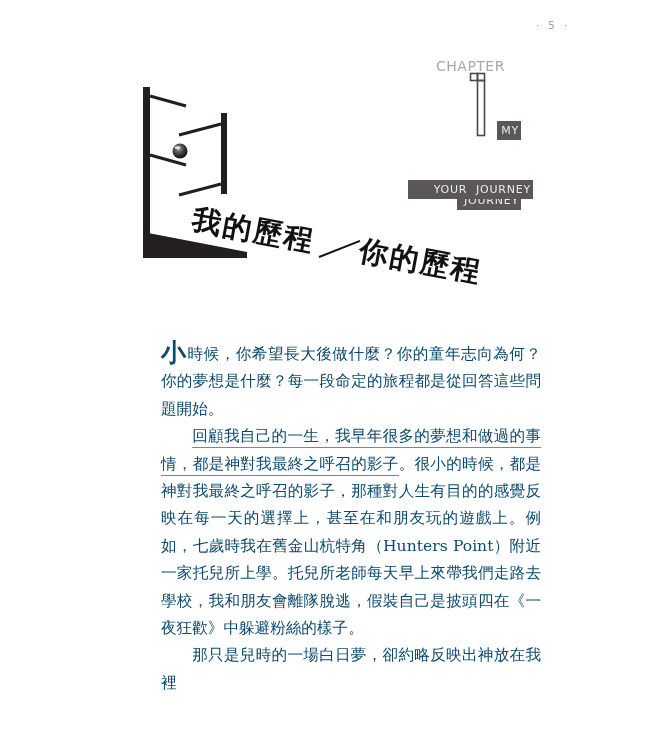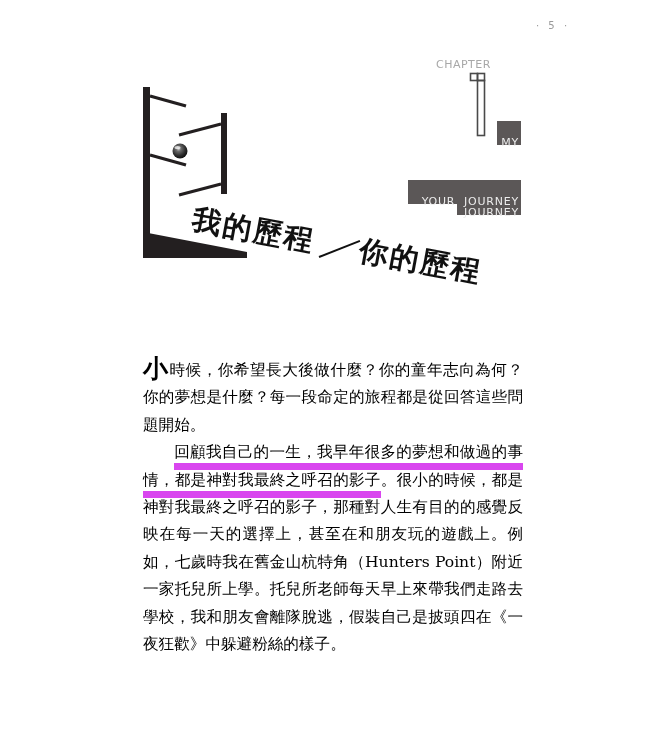--- a/index.html
+++ b/index.html
@@ -7,65 +7,64 @@
     body { position: relative; font-family: "DejaVu Serif", "Liberation Serif", serif; color: #231f20; }
 
     .page-number {
       position: absolute; left: 536px; top: 20px; width: 50px;
       font-family: "DejaVu Sans", sans-serif; font-size: 10px; color: #9a9a9a;
       letter-spacing: 3px; text-align: left;
     }
 
     .chapter-label {
       position: absolute; left: 436px; top: 58px;
-      font-family: "DejaVu Sans", sans-serif; font-size: 11px; color: #a8a8a8;
+      font-family: "DejaVu Sans", sans-serif; font-size: 14px; color: #a8a8a8;
       letter-spacing: 0.5px;
     }
 
     .chapter-numeral { position: absolute; left: 468px; top: 71px; width: 20px; height: 68px; }
 
     .tag {
       position: absolute; background: #5b5757; color: #ececec;
       font-family: "DejaVu Sans", sans-serif; font-size: 11px;
-      height: 19px; line-height: 19px; padding: 12px 2px; letter-spacing: 0.8px;
+      height: 19px; line-height: 19px; padding: 0 2px; letter-spacing: 0.8px;
       text-align: right; white-space: pre;
     }
     .tag-my { left: 497px; top: 121px; width: 24px; }
     .tag-journey { left: 457px; top: 151px; width: 64px; margin-top: 40px; }
-    .tag-your-journey { left: 408px; top: 180px; width: 113px; }
+    .tag-your-journey { left: 408px; top: 180px; width: 125px; }
 
     .illustration { position: absolute; left: 0; top: 0; width: 650px; height: 320px; }
 
     .heading {
       position: absolute; left: 196px; top: 200px;
       transform-origin: 0 0; transform: rotate(10.5deg);
       font-family: "DejaVu Sans", sans-serif; font-weight: bold;
       font-size: 29px; color: #111; white-space: nowrap; letter-spacing: 2px;
     }
     .heading .slash {
       display: inline-block; width: 46px; height: 30px; vertical-align: middle; position: relative;
     }
     .heading .slash::after {
       content: ""; position: absolute; left: 4px; top: 15px; width: 44px; height: 2px;
       background: #111; transform: rotate(-32deg); transform-origin: 50% 50%;
     }
 
     .body-text {
-      position: absolute; left: 143px; top: 340px; width: 380px;
-      font-size: 15.6px; line-height: 27.4px; color: #000000;
+      position: absolute; left: 161px; top: 340px; width: 380px;
+      font-size: 15.6px; line-height: 27.4px; color: #0c4a6e;
       text-align: justify;
-      margin-top: 16px;
     }
     .body-text p { margin: 0; }
     .body-text p.indent { text-indent: 2em; }
     .drop-cap {
       font-family: "DejaVu Sans", sans-serif; font-weight: bold; font-size: 25px;
       line-height: 1; vertical-align: -2px; margin-right: 1px;
     }
-    .underlined { border-bottom: 7px solid #d946ef; padding-bottom: 2px; }
+    .underlined { border-bottom: 1px solid #d946ef; padding-bottom: 2px; }
   </style>
 </head>
 <body>
 
 <div class="page-number">· 5 ·</div>
 
 <div class="chapter-label">CHAPTER</div>
 
 <svg class="chapter-numeral" viewBox="0 0 20 68">
   <rect x="2.5" y="2.5" width="7" height="7" fill="none" stroke="#4a4a4a" stroke-width="1.6"></rect>
@@ -107,13 +106,16 @@
   <span>我的歷程</span><span class="slash"></span><span>你的歷程</span>
 </div>
 
 <div class="body-text">
   <p>
     <span class="drop-cap">小</span><span>時候，你希望長大後做什麼？你的童年志向為何？你的夢想是什麼？每一段命定的旅程都是從回答這些問題開始。</span>
   </p>
   <p class="indent">
     <span class="underlined">回顧我自己的一生，我早年很多的夢想和做過的事情，都是神對我最終之呼召的影子</span><span>。很小的時候，都是神對我最終之呼召的影子，那種對人生有目的的感覺反映在每一天的選擇上，甚至在和朋友玩的遊戲上。例如，七歲時我在舊金山杭特角（Hunters Point）附近一家托兒所上學。托兒所老師每天早上來帶我們走路去學校，我和朋友會離隊脫逃，假裝自己是披頭四在《一夜狂歡》中躲避粉絲的樣子。</span>
   </p>
+  <p class="indent">
+    <span>那只是兒時的一場白日夢，卻約略反映出神放在我裡</span>
+  </p>
 </div>
 
 </body></html>

